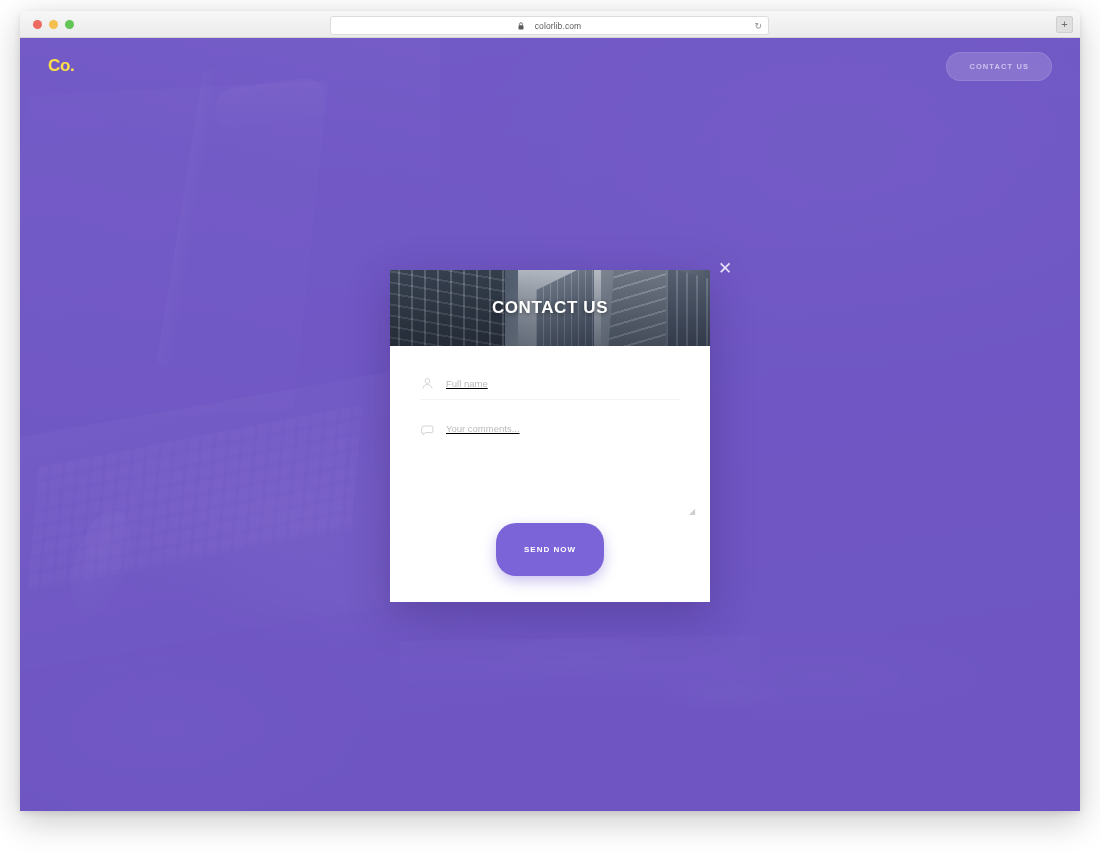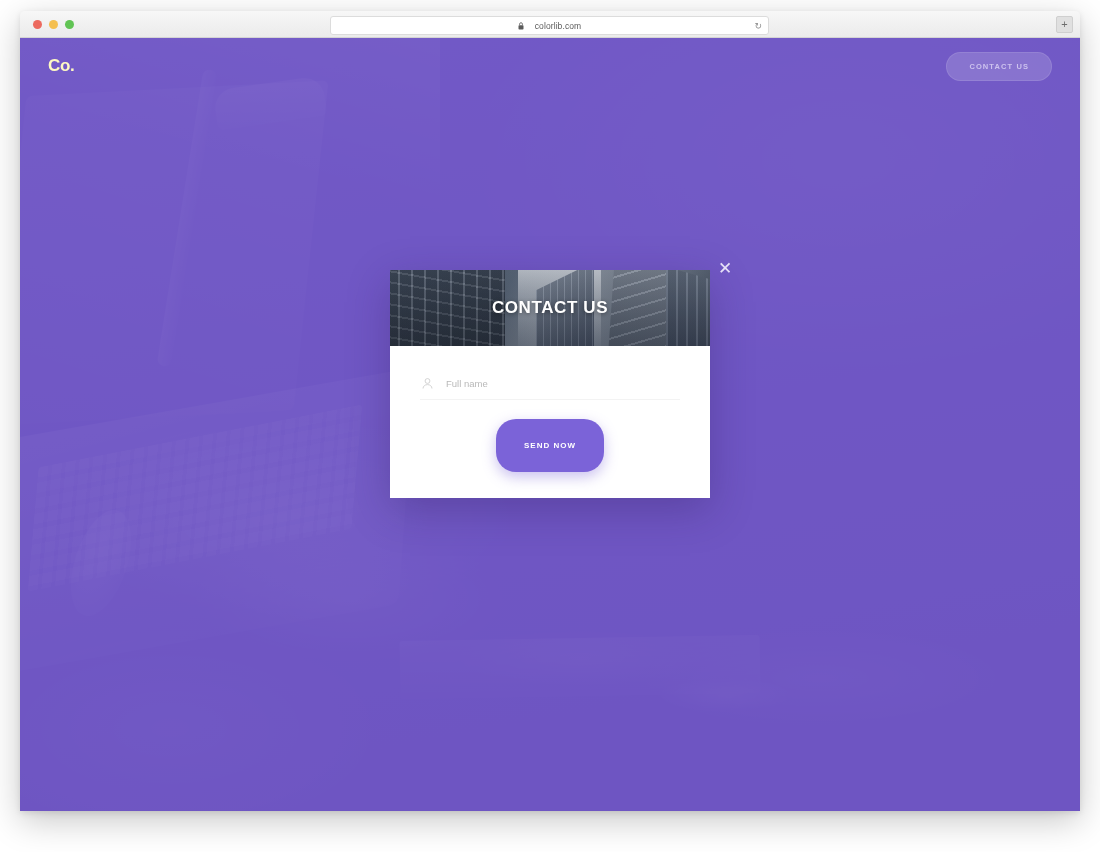--- a/index.html
+++ b/index.html
@@ -207,21 +207,21 @@
     display: flex;
     align-items: center;
     justify-content: space-between;
     padding: 0 28px;
     box-sizing: border-box;
     z-index: 5;
   }
   .logo {
     font-size: 17px;
     font-weight: bold;
-    color: #fef9c3;
+    color: #fde047;
     letter-spacing: -0.3px;
   }
   .contact-nav-btn {
     background: rgba(255,255,255,0.16);
     border: 1px solid rgba(255,255,255,0.10);
     color: #cdc2ee;
     font-size: 7.5px;
     font-weight: bold;
     letter-spacing: 1.1px;
     padding: 9px 22px;
@@ -322,20 +322,21 @@
     justify-content: center;
     color: #ffffff;
     font-size: 17px;
     font-weight: bold;
     letter-spacing: 0.6px;
     text-shadow: 0 1px 4px rgba(0,0,0,0.45);
   }
 
   .modal-body {
     padding: 22px 30px 0 30px;
+    text-decoration: underline;
   }
 
   .field {
     position: relative;
     display: flex;
     align-items: center;
     gap: 12px;
     padding: 8px 0 9px 0;
     border-bottom: 1px solid #f3f3f3;
     margin-bottom: 13px;
@@ -474,20 +475,29 @@
             <svg width="13" height="13" viewBox="0 0 14 14" fill="none" stroke="currentColor" stroke-width="1">
               <circle cx="7" cy="4.3" r="2.6"></circle>
               <path d="M2.2 12.4c0-2.6 2.1-4.2 4.8-4.2s4.8 1.6 4.8 4.2"></path>
             </svg>
           </span>
           <input class="field-input" type="text" placeholder="Full name" style="">
         </div>
 
 
 
+        <div class="field field-textarea">
+          <span class="field-icon">
+            <svg width="13" height="13" viewBox="0 0 14 14" fill="none" stroke="currentColor" stroke-width="1">
+              <path d="M1.3 3.2a1 1 0 0 1 1-1h9.4a1 1 0 0 1 1 1v5a1 1 0 0 1-1 1H5l-2.9 2.4V9.2h-.8a1 1 0 0 1-1-1z"></path>
+            </svg>
+          </span>
+          <textarea class="field-input" placeholder="Your comments..." style=""></textarea>
+          <span class="resize-grip">◢</span>
+        </div>
 
         <div class="modal-footer">
           <button class="send-btn">SEND NOW</button>
         </div>
 
       </div>
     </div>
 
   </div>
 </div>

